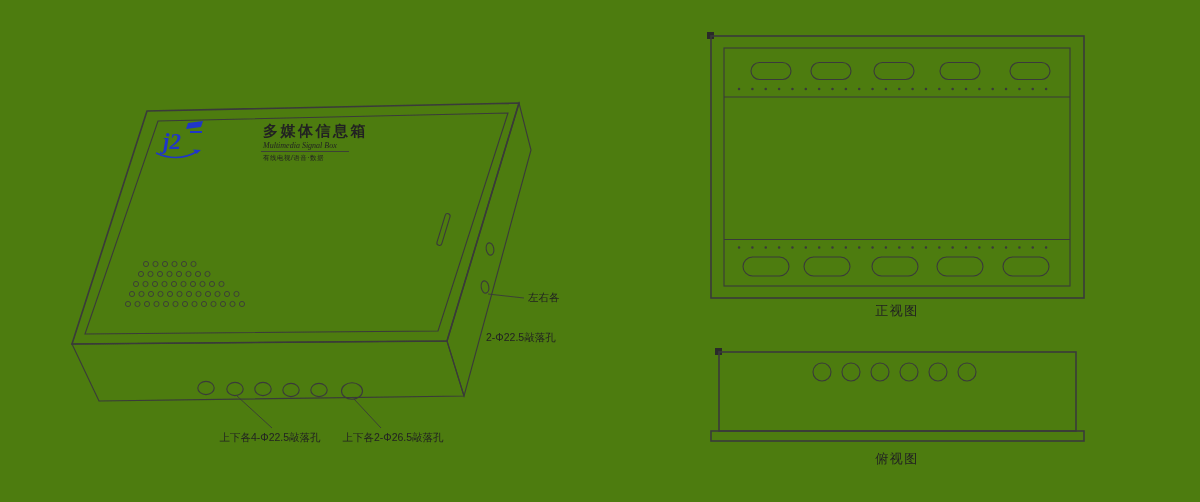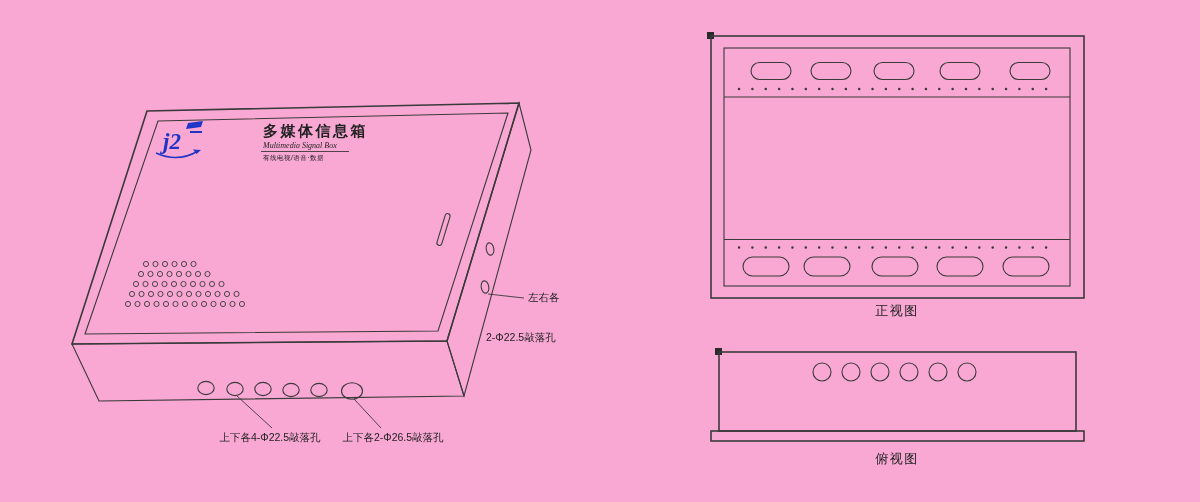--- a/index.html
+++ b/index.html
@@ -1,17 +1,17 @@
 <!DOCTYPE html>
 <html style="--line: #3a3a3a; --logo: #2036c8;"><head>
 <meta charset="utf-8">
 <style>
   html,body { margin:0; padding:0; background:#ffffff; }
   .canvas {
-    position:relative; width:1200px; height:502px; background:#f9a8d4;
+    position:relative; width:1200px; height:502px; background:#4d7c0f;
     font-family:"Liberation Sans", sans-serif; overflow:hidden;
   }
   svg { position:absolute; left:0; top:0; }
   .ln  { stroke:var(--line,#3a3a3a); fill:none; stroke-width:1.1; }
   .ln2 { stroke:var(--line,#3a3a3a); fill:none; stroke-width:1.6; }
   .thin{ stroke:var(--line,#3a3a3a); fill:none; stroke-width:0.9; }
   .dots{ stroke:var(--line,#3a3a3a); fill:none; stroke-width:2.4;
          stroke-linecap:round; stroke-dasharray:0.1 13.25; }
   text { fill:#222; font-family:"Liberation Sans", sans-serif; }
   .ann   { font-size:10.5px; }

